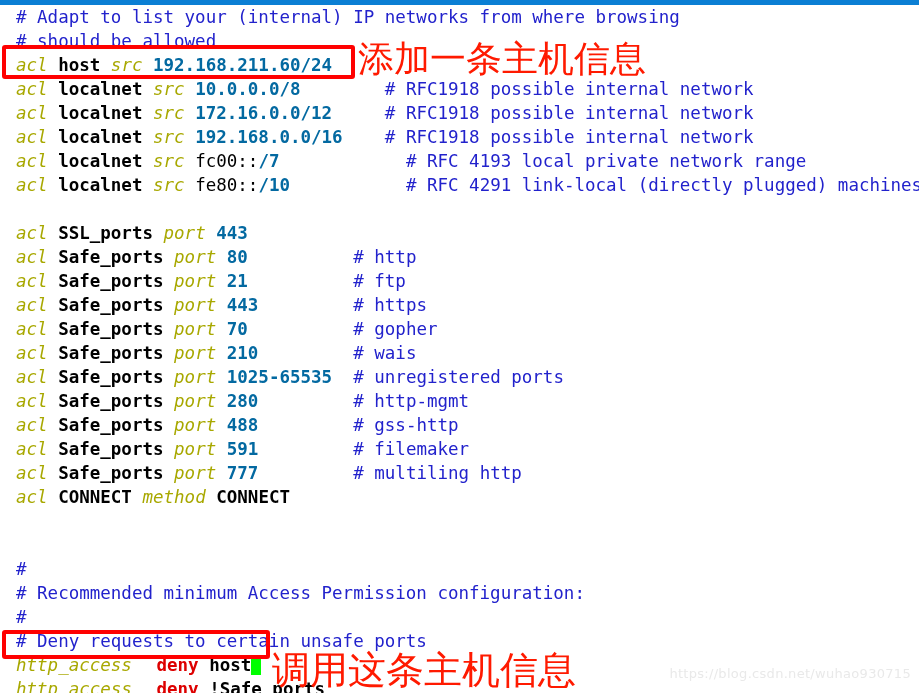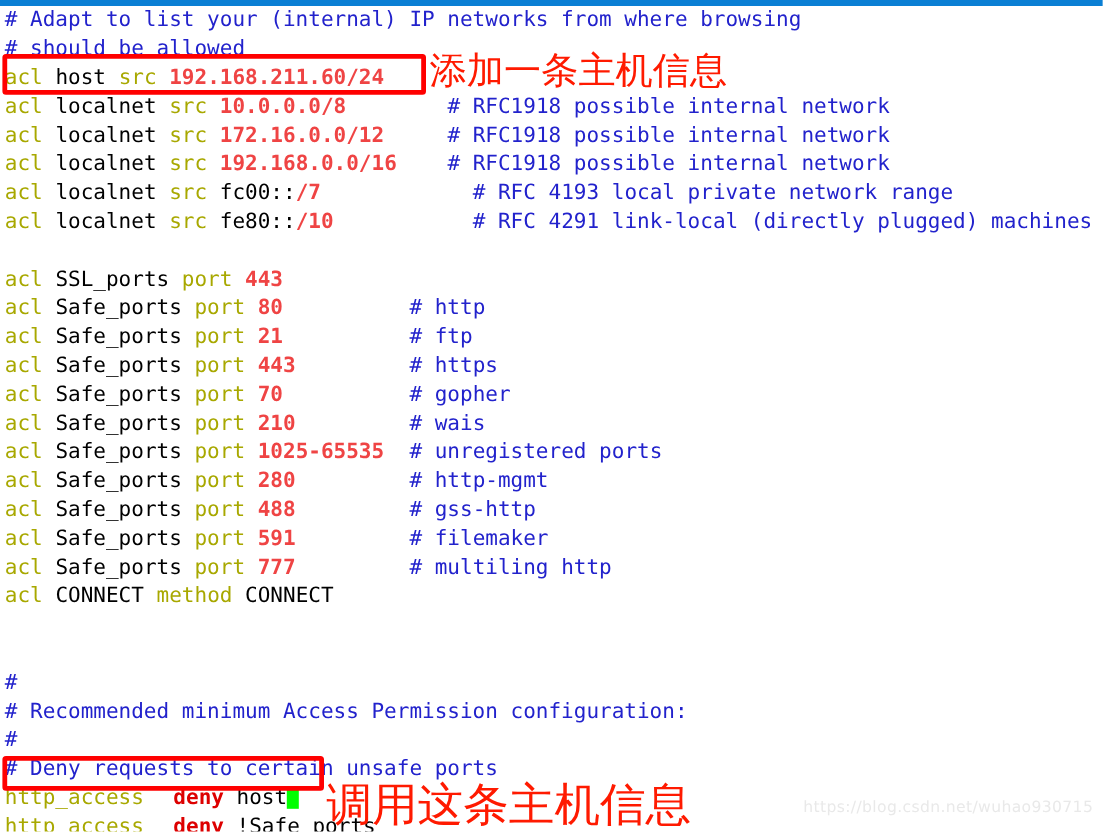--- a/index.html
+++ b/index.html
@@ -18,27 +18,27 @@
     background:#0b7fd4;
   }
 
   .code{
     position:absolute;left:0;top:5px;width:919px;
     font-size:17.5px;
     line-height:24px;
     letter-spacing:0px;
     white-space:pre;
   }
-  .line{height:24px;white-space:pre;padding-left:4px;}
+  .line{height:24px;white-space:pre;padding-left:16px;}
 
   
   .cmt   {color:#2222cc;}
-  .kw    {color:#a8a800;}
-  .ident {color:#000000;font-weight:normal;}
-  .num   {color:#ef4444;font-weight:bold;}
+  .kw    {color:#a8a800;font-style:italic;}
+  .ident {color:#000000;font-weight:bold;}
+  .num   {color:#0369a1;font-weight:bold;}
   .deny  {color:#dd0000;font-weight:bold;margin-left:14px;}
   .plain {color:#000000;font-weight:normal;}
 
   .cursor{
     display:inline-block;
     width:10px;height:19px;
     background:#00ff00;
     vertical-align:-4px;
   }
 
@@ -53,21 +53,21 @@
   #box-host{left:2px;top:45px;width:353px;height:34px;}
   #box-httpaccess{left:2px;top:630px;width:268px;height:29px;}
 
   .zh{
     position:absolute;
     color:#ff1a00;
     font-family:"DejaVu Sans","Liberation Sans",sans-serif;
     font-weight:500;
     white-space:nowrap;
   }
-  #zh-top{left:358px;top:37px;font-size:31px;line-height:44px;}
+  #zh-top{left:358px;top:37px;font-size:36px;line-height:44px;}
   #zh-bottom{left:272px;top:649px;font-size:38px;line-height:42px;}
 
   .watermark{
     position:absolute;
     right:8px;bottom:12px;
     color:#e9e9e9;
     font-family:"DejaVu Sans","Liberation Sans",sans-serif;
     font-size:13px;
     letter-spacing:0.3px;
     white-space:nowrap;

